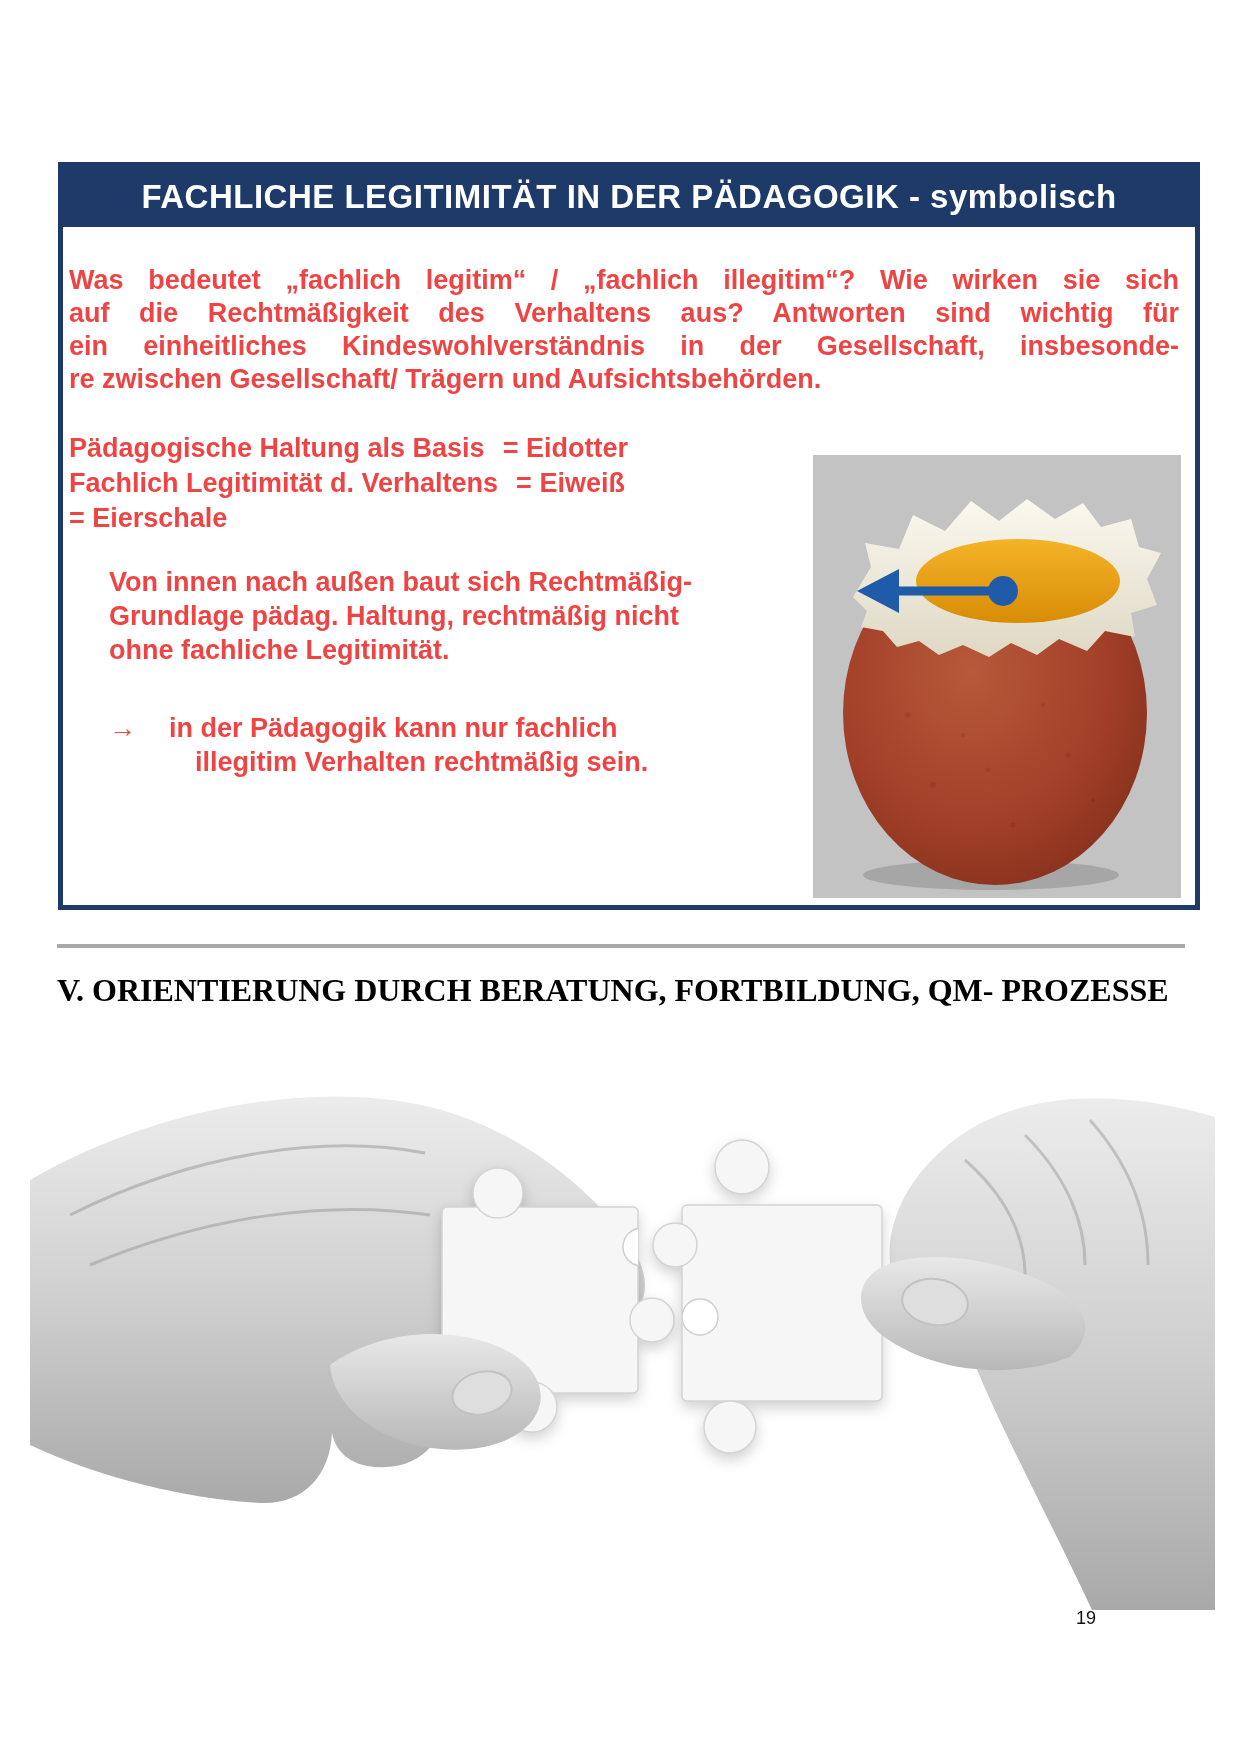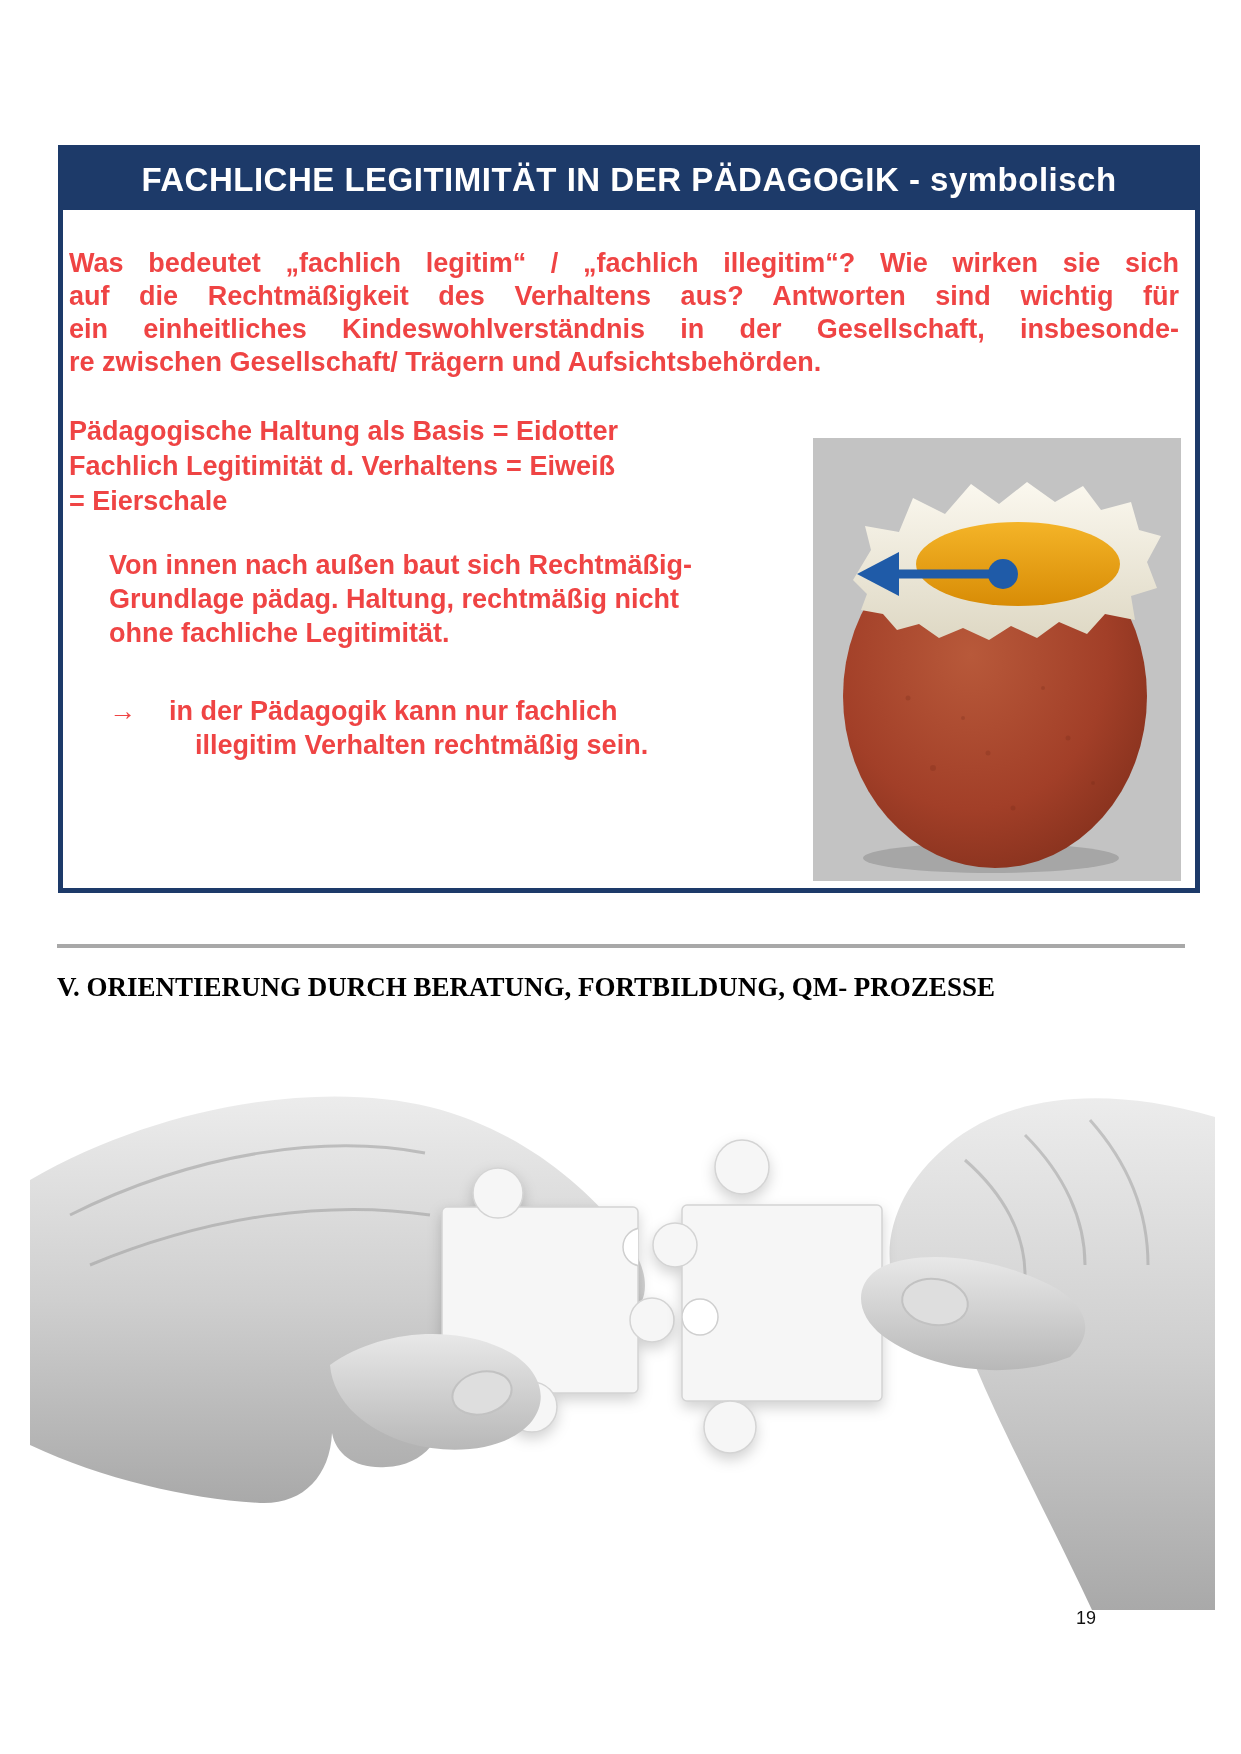--- a/index.html
+++ b/index.html
@@ -1,47 +1,47 @@
 <!DOCTYPE html>
 <html lang="de"><head>
 <meta charset="utf-8">
 <style>
   html,body{margin:0;padding:0;background:#ffffff;}
   .page{position:relative;width:1241px;height:1754px;background:#ffffff;overflow:hidden;
         font-family:"Liberation Sans","DejaVu Sans",sans-serif;}
 
   
-  .slide-box{position:absolute;left:58px;top:145px;width:1142px;height:748px;
+  .slide-box{position:absolute;left:58px;top:162px;width:1142px;height:748px;
              box-sizing:border-box;border:5px solid #1d3a69;background:#ffffff;}
   .slide-header{height:60px;background:#1d3a69;display:flex;align-items:center;justify-content:center;}
   .slide-title{color:#ffffff;font-weight:bold;font-size:33px;letter-spacing:.5px;white-space:nowrap;}
   .slide-body{position:absolute;top:60px;left:0;right:0;bottom:0;}
 
   .blue{color:#ef4444;font-weight:bold;font-size:27px;}
   .para .line{line-height:33px;}
   .j{text-align:justify;text-align-last:justify;}
   .p1{margin:37px 16px 0 6px;}
   .mappings{margin:35px 0 0 6px;width:690px;}
-  .map-row{display:flex;gap:8px;line-height:35px;white-space:nowrap;}
+  .map-row{display:flex;gap:18px;line-height:35px;white-space:nowrap;}
   .p2{margin:29px 0 0 6px;width:690px;}
   .p2 .line{line-height:34px;margin-left:40px;}
   .conclusion{margin:44px 0 0 46px;display:flex;}
   .conclusion .arrow-glyph{width:60px;font-size:27px;font-weight:bold;line-height:34px;}
   .c-lines{line-height:34px;}
   .c-line2{padding-left:26px;}
 
   
   .egg-figure{position:absolute;top:228px;right:14px;width:368px;height:443px;margin:0;}
   .egg-figure svg{display:block;}
 
   
   .divider{position:absolute;left:57px;top:944px;width:1128px;height:4px;background:#a8a8a8;}
   .section-heading{position:absolute;left:57px;top:972px;margin:0;
                    font-family:"Liberation Serif","DejaVu Serif",serif;
-                   font-size:27px;font-weight:bold;color:#000000;white-space:nowrap;}
+                   font-size:32px;font-weight:bold;color:#000000;white-space:nowrap;}
   .puzzle-photo{position:absolute;left:30px;top:1065px;width:1185px;height:545px;margin:0;}
   .piece{filter:drop-shadow(0 6px 7px rgba(0,0,0,.18));}
   .page-number{position:absolute;left:1076px;top:1608px;font-size:18px;color:#111111;}
 </style>
 </head>
 <body>
 
 <div class="page">
 
   <section class="slide-box">

